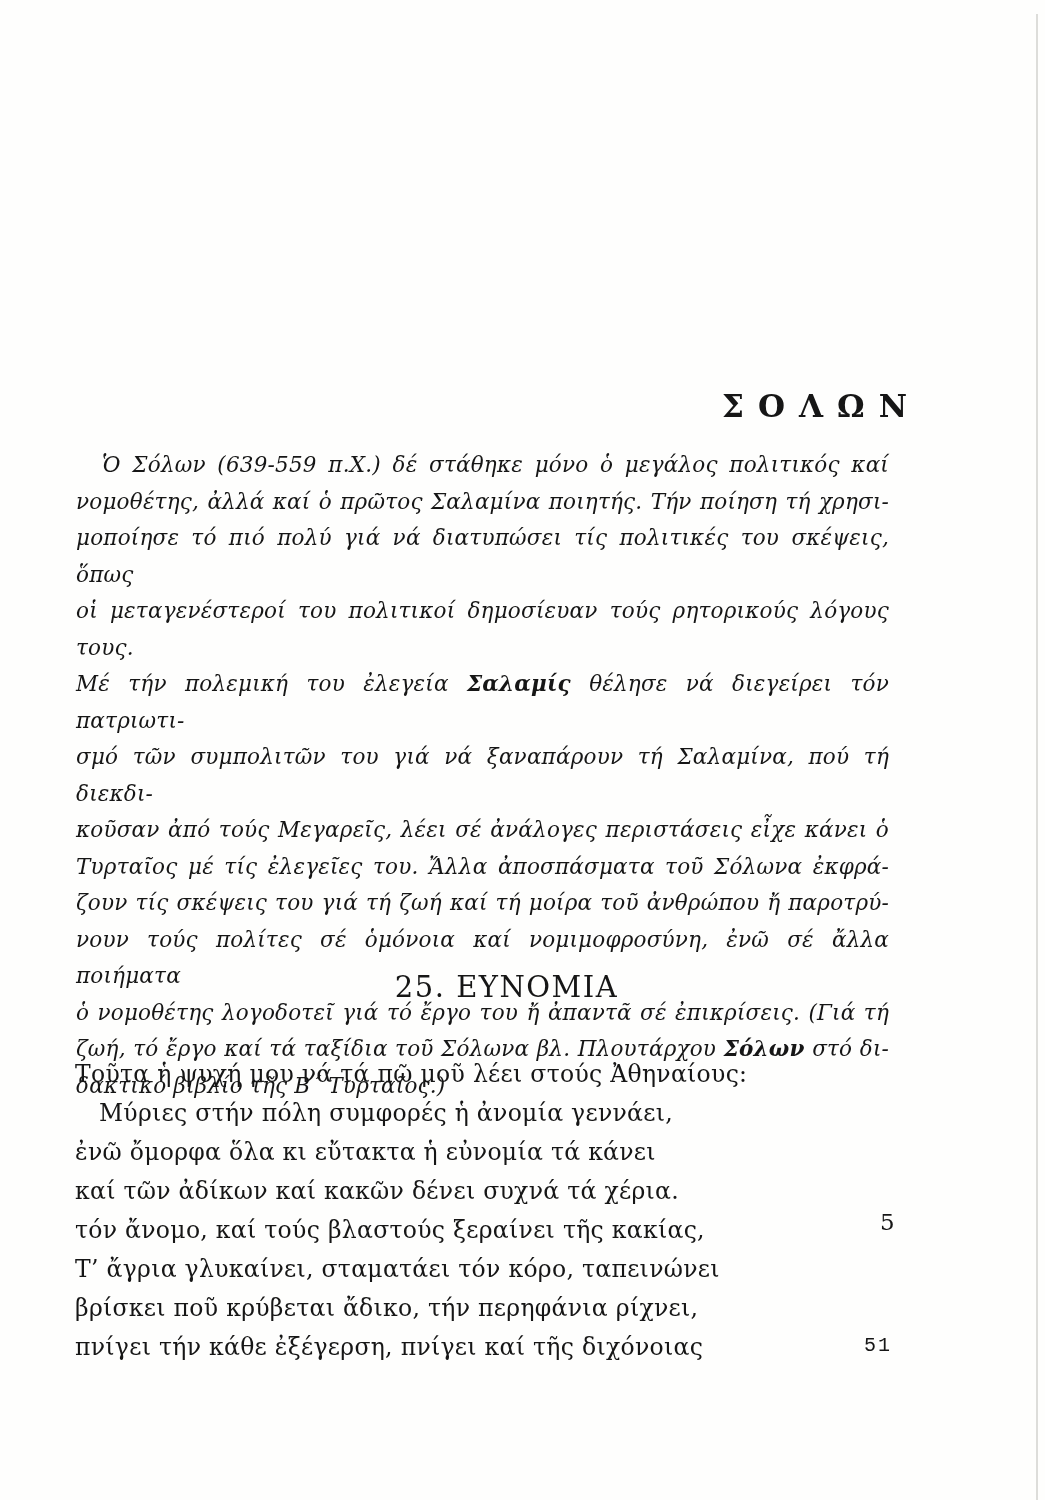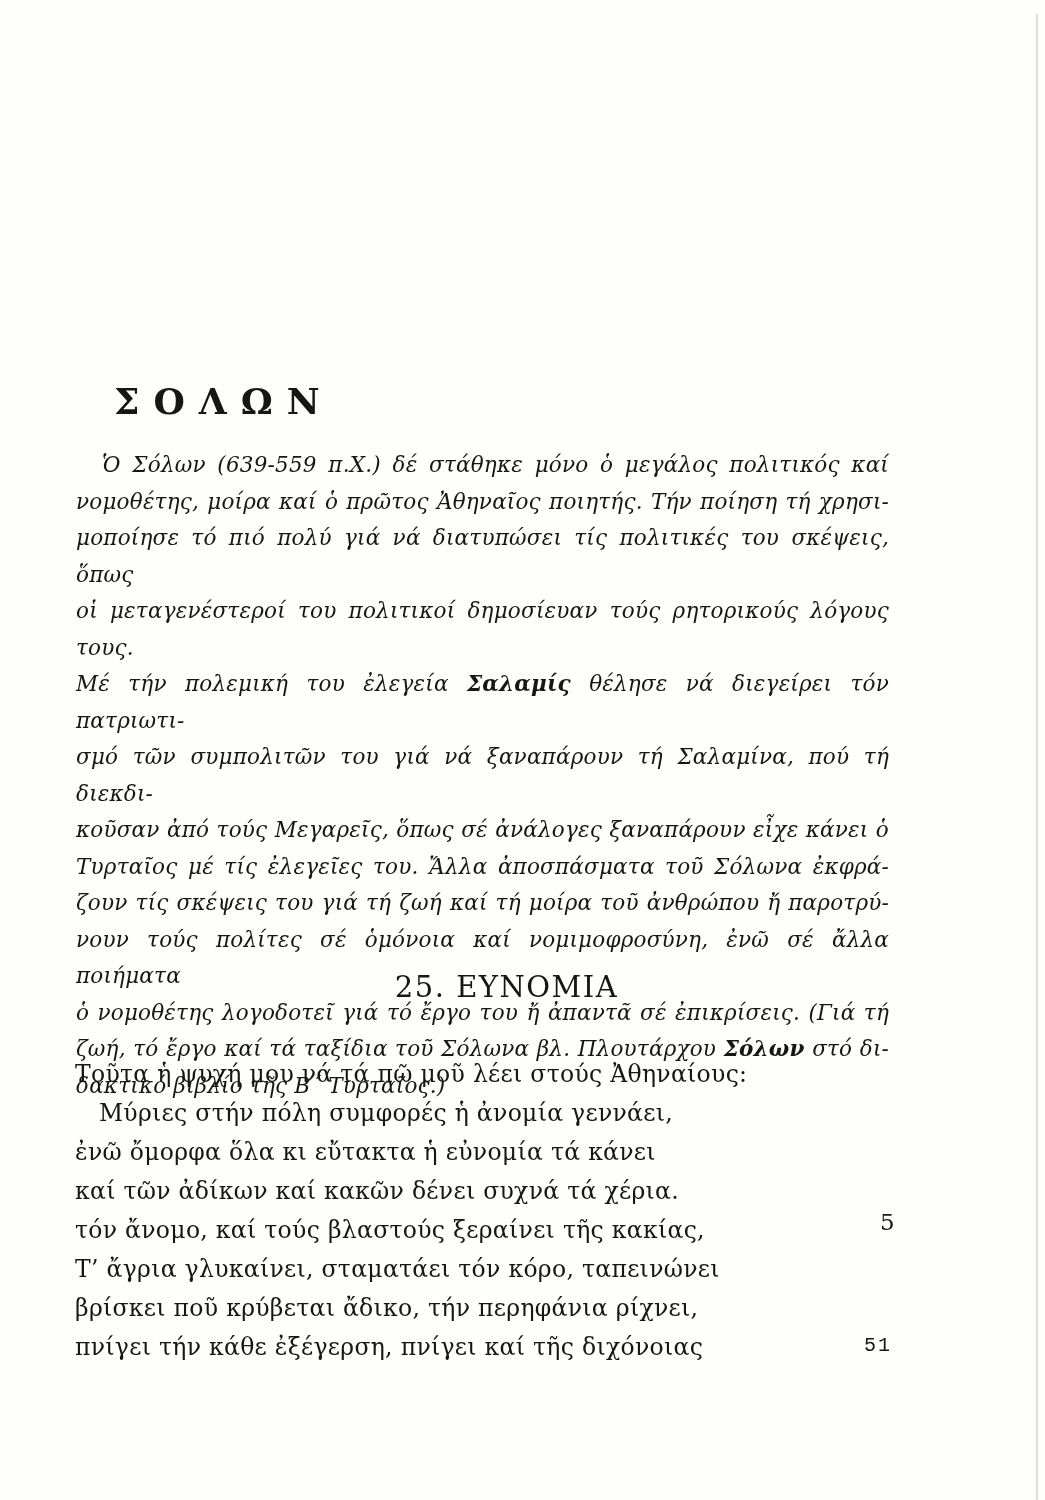--- a/index.html
+++ b/index.html
@@ -21,23 +21,23 @@
     height: 1486px;
     background: linear-gradient(#ececе8 0%, #d2d2cd 30%, #c9c9c4 70%, #d8d8d3 100%);
     background-color: #d2d2cd;
     opacity: 0.75;
   }
   .title {
     position: absolute;
     top: 372px;
     left: 92px;
     width: 813px;
-    margin: 8px;
-    text-align: left;
-    font-size: 36px;
+    margin: 16px;
+    text-align: right;
+    font-size: 31px;
     font-weight: bold;
     letter-spacing: 14px;
     padding-left: 14px;
     box-sizing: border-box;
     white-space: nowrap;
   }
   .intro {
     position: absolute;
     top: 447px;
     left: 76px;
@@ -94,26 +94,26 @@
 </head>
 <body>
 
 <div id="page">
   <div class="edge-line"></div>
 
   <h1 class="title">ΣΟΛΩΝ</h1>
 
   <div class="intro" id="intro">
       <div class="iline j ind"><span>Ὁ Σόλων (639-559 π.Χ.) δέ στάθηκε μόνο ὁ μεγάλος πολιτικός καί</span></div>
-      <div class="iline j"><span>νομοθέτης, μοίρα καί ὁ πρῶτος Ἀθηναῖος ποιητής. Τήν ποίηση τή χρησι-</span></div>
+      <div class="iline j"><span>νομοθέτης, ἀλλά καί ὁ πρῶτος Σαλαμίνα ποιητής. Τήν ποίηση τή χρησι-</span></div>
       <div class="iline j"><span>μοποίησε τό πιό πολύ γιά νά διατυπώσει τίς πολιτικές του σκέψεις, ὅπως</span></div>
       <div class="iline j"><span>οἱ μεταγενέστεροί του πολιτικοί δημοσίευαν τούς ρητορικούς λόγους τους.</span></div>
       <div class="iline j"><span>Μέ τήν πολεμική του ἐλεγεία </span><span class="b">Σαλαμίς</span><span> θέλησε νά διεγείρει τόν πατριωτι-</span></div>
       <div class="iline j"><span>σμό τῶν συμπολιτῶν του γιά νά ξαναπάρουν τή Σαλαμίνα, πού τή διεκδι-</span></div>
-      <div class="iline j"><span>κοῦσαν ἀπό τούς Μεγαρεῖς, ὅπως σέ ἀνάλογες ξαναπάρουν εἶχε κάνει ὁ</span></div>
+      <div class="iline j"><span>κοῦσαν ἀπό τούς Μεγαρεῖς, λέει σέ ἀνάλογες περιστάσεις εἶχε κάνει ὁ</span></div>
       <div class="iline j"><span>Τυρταῖος μέ τίς ἐλεγεῖες του. Ἄλλα ἀποσπάσματα τοῦ Σόλωνα ἐκφρά-</span></div>
       <div class="iline j"><span>ζουν τίς σκέψεις του γιά τή ζωή καί τή μοίρα τοῦ ἀνθρώπου ἤ παροτρύ-</span></div>
       <div class="iline j"><span>νουν τούς πολίτες σέ ὁμόνοια καί νομιμοφροσύνη, ἐνῶ σέ ἄλλα ποιήματα</span></div>
       <div class="iline j"><span>ὁ νομοθέτης λογοδοτεῖ γιά τό ἔργο του ἤ ἀπαντᾶ σέ ἐπικρίσεις. (Γιά τή</span></div>
       <div class="iline j"><span>ζωή, τό ἔργο καί τά ταξίδια τοῦ Σόλωνα βλ. Πλουτάρχου </span><span class="b">Σόλων</span><span> στό δι-</span></div>
       <div class="iline"><span>δακτικό βιβλίο τῆς Β´ Τυρταῖος.)</span></div>
     </div>
 
   <h2 class="heading">25. ΕΥΝΟΜΙΑ</h2>
 

